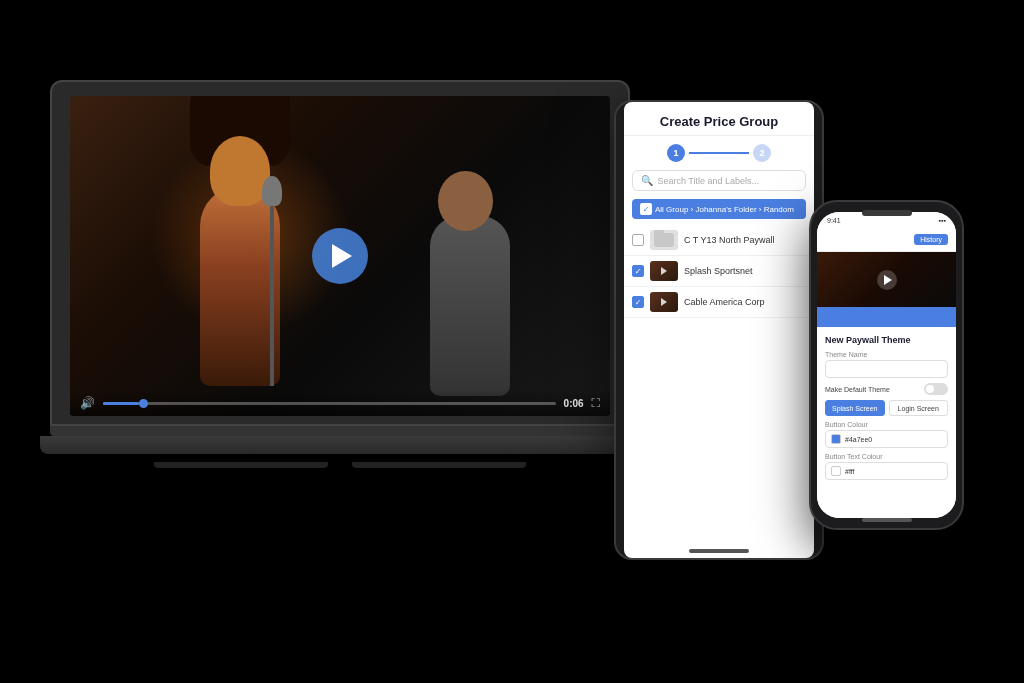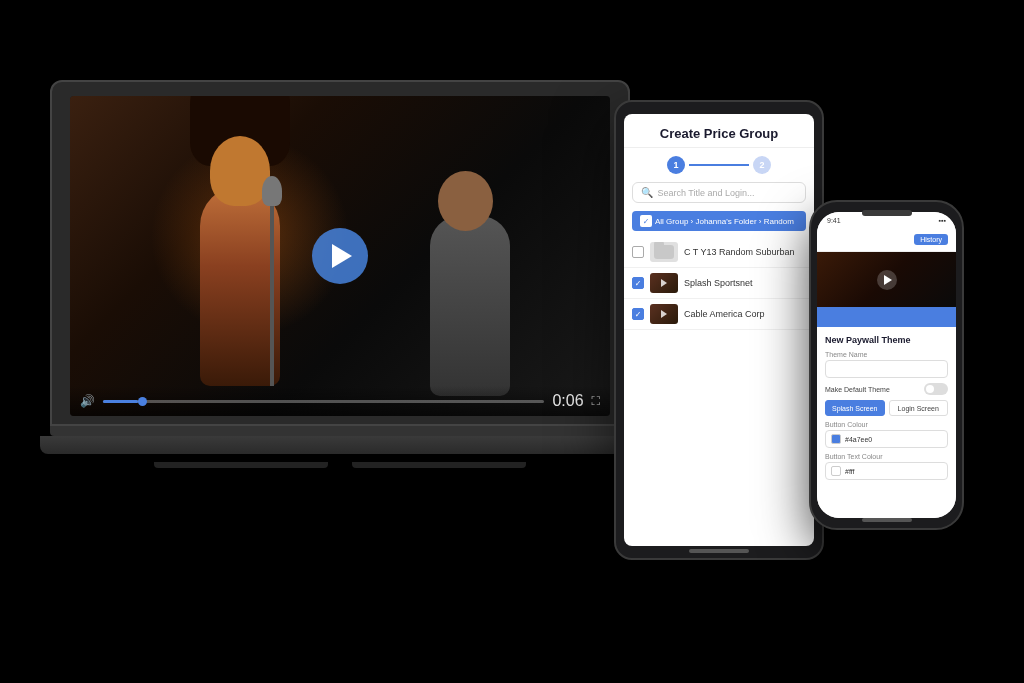--- a/index.html
+++ b/index.html
@@ -184,22 +184,23 @@
       position: absolute;
       left: 8%;
       top: -3px;
       width: 9px;
       height: 9px;
       background: #4a80e0;
       border-radius: 50%;
     }
     .time-label {
       color: white;
-      font-size: 16px;
+      font-size: 10px;
       opacity: 0.9;
+      font-weight: bold;
     }
     .vol-icon {
       color: white;
       font-size: 12px;
       opacity: 0.8;
     }
     .fullscreen-icon {
       color: white;
       font-size: 12px;
       opacity: 0.8;
@@ -223,21 +224,21 @@
     
     .tablet-wrap {
       position: absolute;
       right: 200px;
       top: 100px;
       width: 210px;
       height: 460px;
       background: #1c1c1e;
       border-radius: 18px;
       border: 2px solid #3a3a3a;
-      padding: 12px 8px;
+      padding: 0 8px;
       box-shadow: 0 20px 60px rgba(0,0,0,0.6);
       z-index: 10;
     }
     .tablet-screen {
       width: 100%;
       height: 100%;
       background: #fff;
       border-radius: 8px;
       overflow: hidden;
       display: flex;
@@ -704,37 +705,37 @@
           <span>1</span>
         </div>
         <div class="step-line"></div>
         <div class="step-circle inactive">
           <span>2</span>
         </div>
       </div>
 
       <div class="tablet-search">
         <span class="search-icon-sm">🔍</span>
-        <span class="search-input-fake">Search Title and Login...</span>
+        <span class="search-input-fake">Search Title and Labels...</span>
       </div>
 
       <div class="tablet-breadcrumb">
         <div class="breadcrumb-check">✓</div>
         <span class="breadcrumb-text">All Group › Johanna's Folder › Random</span>
       </div>
 
       <div class="tablet-list">
 
 
         <div class="tablet-list-item">
           <div class="list-checkbox"></div>
           <div class="list-thumb">
             <div class="folder-icon-sm"></div>
           </div>
-          <span class="list-label">C T Y13 Random Suburban</span>
+          <span class="list-label">C T Y13 North Paywall</span>
         </div>
 
         <div class="tablet-list-item">
           <div class="list-checkbox checked">✓</div>
           <div class="video-thumb-sm">
             <div class="play-mini"></div>
           </div>
           <span class="list-label">Splash Sportsnet</span>
         </div>
 

